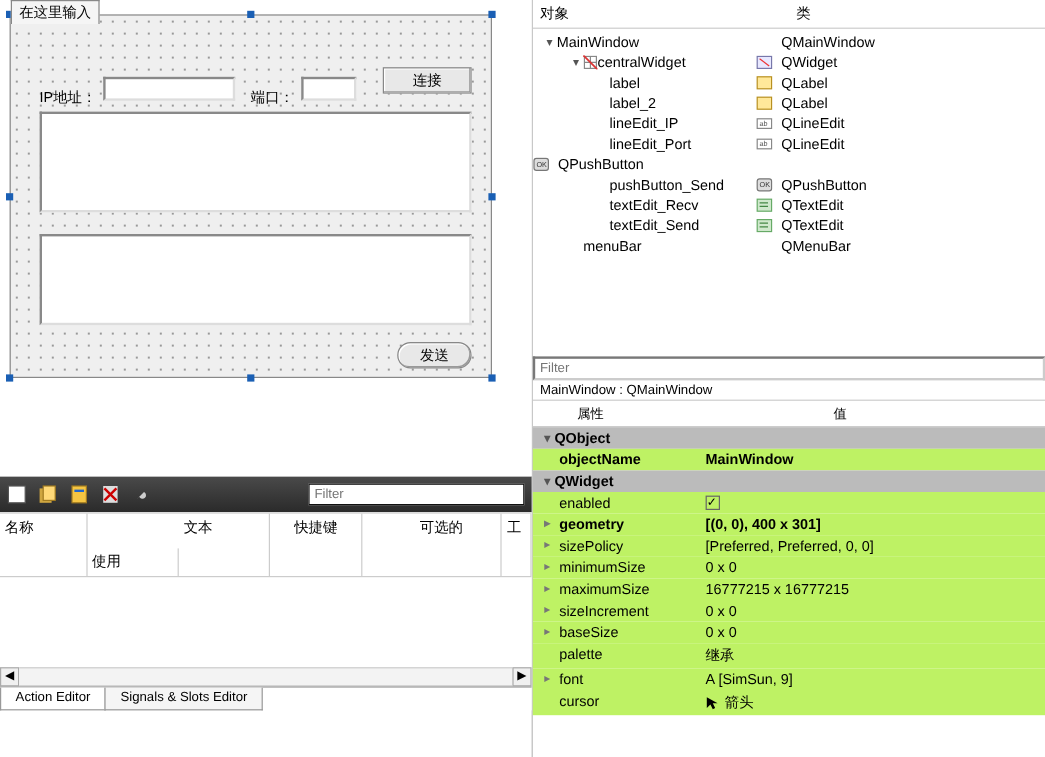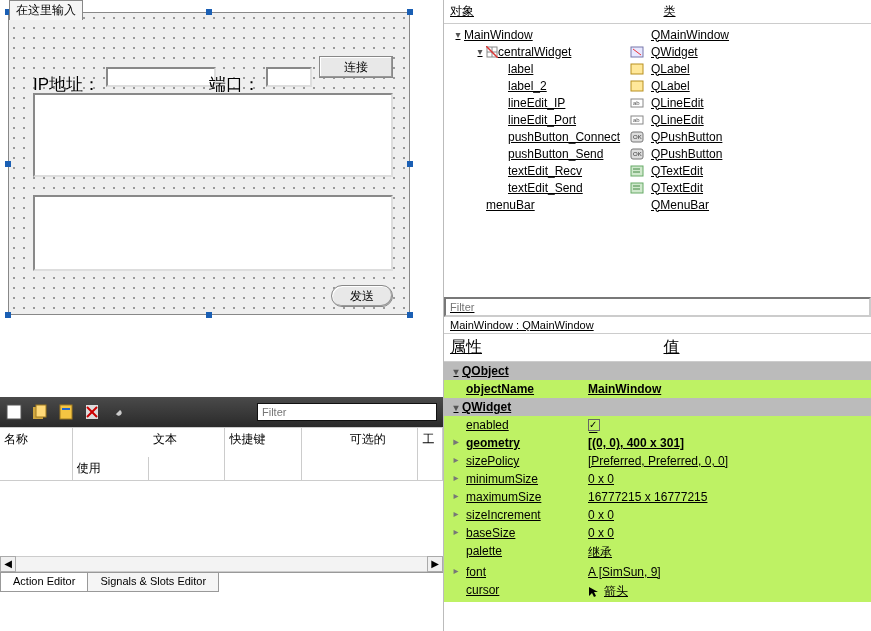--- a/index.html
+++ b/index.html
@@ -1,35 +1,35 @@
 <!DOCTYPE html>
 <html><head>
 <meta charset="utf-8">
 <style>
 * { box-sizing: border-box; margin: 0; padding: 0; }
 body { font-family: "Microsoft YaHei", SimSun, Arial, sans-serif; font-size: 12px; background: #fff; width: 871px; height: 631px; overflow: hidden; position: relative; }
 .root { display: flex; width: 871px; height: 631px; }
 .left-pane { width: 444px; display: flex; flex-direction: column; border-right: 1px solid #bbb; }
-.right-pane { flex: 1; display: flex; flex-direction: column; text-decoration: underline; }
+.right-pane { flex: 1; display: flex; flex-direction: column; }
 
 
 .design-area { height: 397px; position: relative; background: #fff; }
 .form-canvas {
   position: absolute; left: 8px; top: 12px; width: 402px; height: 303px;
   background-image: radial-gradient(circle, #999 1px, transparent 1px);
   background-size: 10px 10px;
   background-color: #efefef;
   border: 1px solid #888;
 }
 .handle { position: absolute; width: 6px; height: 6px; background: #1a5fb4; }
 .ht { top: -4px; } .hb { bottom: -4px; } .hv { top: 50%; margin-top:-3px;}
 .hl { left: -4px; } .hr { right: -4px; } .hh { left:50%; margin-left:-3px;}
 .tab-handle { position:absolute; left:9px; top:0px; background:#f5f5f5; border:1px solid #888; border-bottom:none; padding:1px 6px; font-size:12px; z-index:2;}
 .frow { display:flex; align-items:center; gap:6px; position:absolute; }
-.flabel { font-size:17px;margin-top:16px; }
+.flabel { font-size:12px;margin-top:16px; }
 .finput { border:2px inset #ddd; background:#fff; height:20px; }
 .fbutton { border:1px solid #888; background:#e8e8e8; height:22px; text-align:center; line-height:20px; font-size:12px; box-shadow: inset -1px -1px #999, inset 1px 1px #fff;}
 .ftext { border:2px inset #ddd; background:#fff; position:absolute; }
 
 
 .dark-bar { height: 30px; background: linear-gradient(#4a4a4a,#2a2a2a); display:flex; align-items:center; padding:0 6px; gap:10px;}
 .db-icon { width:16px; height:16px; }
 .db-filter { margin-left:auto; width:180px; height:18px; border:1px solid #111; background:#fff; font-size:11px; padding:1px 4px; color:#555;}
 
 
@@ -48,21 +48,21 @@
 .obj-tree { padding:2px 0 4px 0; font-size:12px; }
 .orow { display:flex; align-items:center; height:17px; }
 .ocell1 { width: 186px; display:flex; align-items:center; }
 .ocell2 { flex:1; display:flex; align-items:center; gap:4px; }
 .indent { display:inline-block; }
 .caret { width:12px; text-align:center; color:#555; font-size:10px; }
 .ticon { width:14px; height:12px; margin-right:3px; }
 .prop-filter { width:100%; height:20px; border:2px inset #ccc; padding:1px 4px; font-size:11px; color:#666;}
 .prop-title { padding:2px 6px; font-size:11px; border-bottom:1px solid #ccc;}
 .prop-head { display:flex; border-bottom:1px solid #ccc;}
-.prop-head div { flex:1; padding:3px 6px; font-size:16px;}
+.prop-head div { flex:1; padding:3px 6px; font-size:11px;margin-left:31px;}
 .prop-sec { background:#bbb; color:#000; font-weight:bold; padding:2px 6px; font-size:12px; display:flex; align-items:center;}
 .prow { display:flex; font-size:12px; }
 .prow .pn { width:138px; padding:2px 6px 2px 22px; }
 .prow .pv { flex:1; padding:2px 6px; display:flex; align-items:center; gap:4px;}
 .bg-y { background:#bef264; }
 .bold { font-weight:bold; }
 .exp { position:absolute; margin-left:-15px; width:10px; text-align:center; color:#777; font-size:10px;}
 .chk { width:12px; height:12px; border:1px solid #666;}
 .chk::after{content:"✓"; font-size:10px; position:relative; top:-3px;}
 svg { display:block; }
@@ -122,21 +122,21 @@
           <path d="M3 13 L10 6 A3 3 0 1 1 6 10 Z" fill="#ccc"></path>
         </svg>
       <input class="db-filter" placeholder="Filter" style="">
     </div>
 
     <div class="action-grid">
       <div class="ag-head" id="ag-head">
           <div style="width: 95px;">名称</div>
           <div style="width: 100px; margin-top: 29px;">使用</div>
           <div style="width: 100px;">文本</div>
-          <div style="width: 100px;">快捷键</div>
+          <div style="width: 100px; text-align: center;">快捷键</div>
           <div style="width: 95px; margin-left: 44px;">可选的</div>
           <div style="width: 30px;">工</div>
         </div>
       <div class="ag-sbar">
         <div class="ag-arrow">◀</div>
         <div class="ag-track"></div>
         <div class="ag-arrow">▶</div>
       </div>
       <div class="ag-tabs" id="ag-tabs">
           <div class="ag-tab" style="background: rgb(255, 255, 255);">Action Editor</div>
@@ -230,25 +230,20 @@
           </div>
           <div class="ocell2">
             <svg class="ticon">
               <rect width="12" height="8" x="1" y="2" fill="#fff" stroke="#888"></rect>
               <text x="3" y="8" font-size="6" fill="#555">ab</text>
             </svg>
             <span>QLineEdit</span>
           </div>
         </div>
         <div class="orow">
-          <div class="ocell1">
-            <span class="indent" style="width:52px"></span>
-            <span class="caret"></span>
-            <span>pushButton_Connect</span>
-          </div>
           <div class="ocell2">
             <svg class="ticon">
               <rect width="12" height="10" x="1" y="1" rx="2" fill="#ddd" stroke="#777"></rect>
               <text x="3" y="8" font-size="6" fill="#333">OK</text>
             </svg>
             <span>QPushButton</span>
           </div>
         </div>
         <div class="orow">
           <div class="ocell1">

